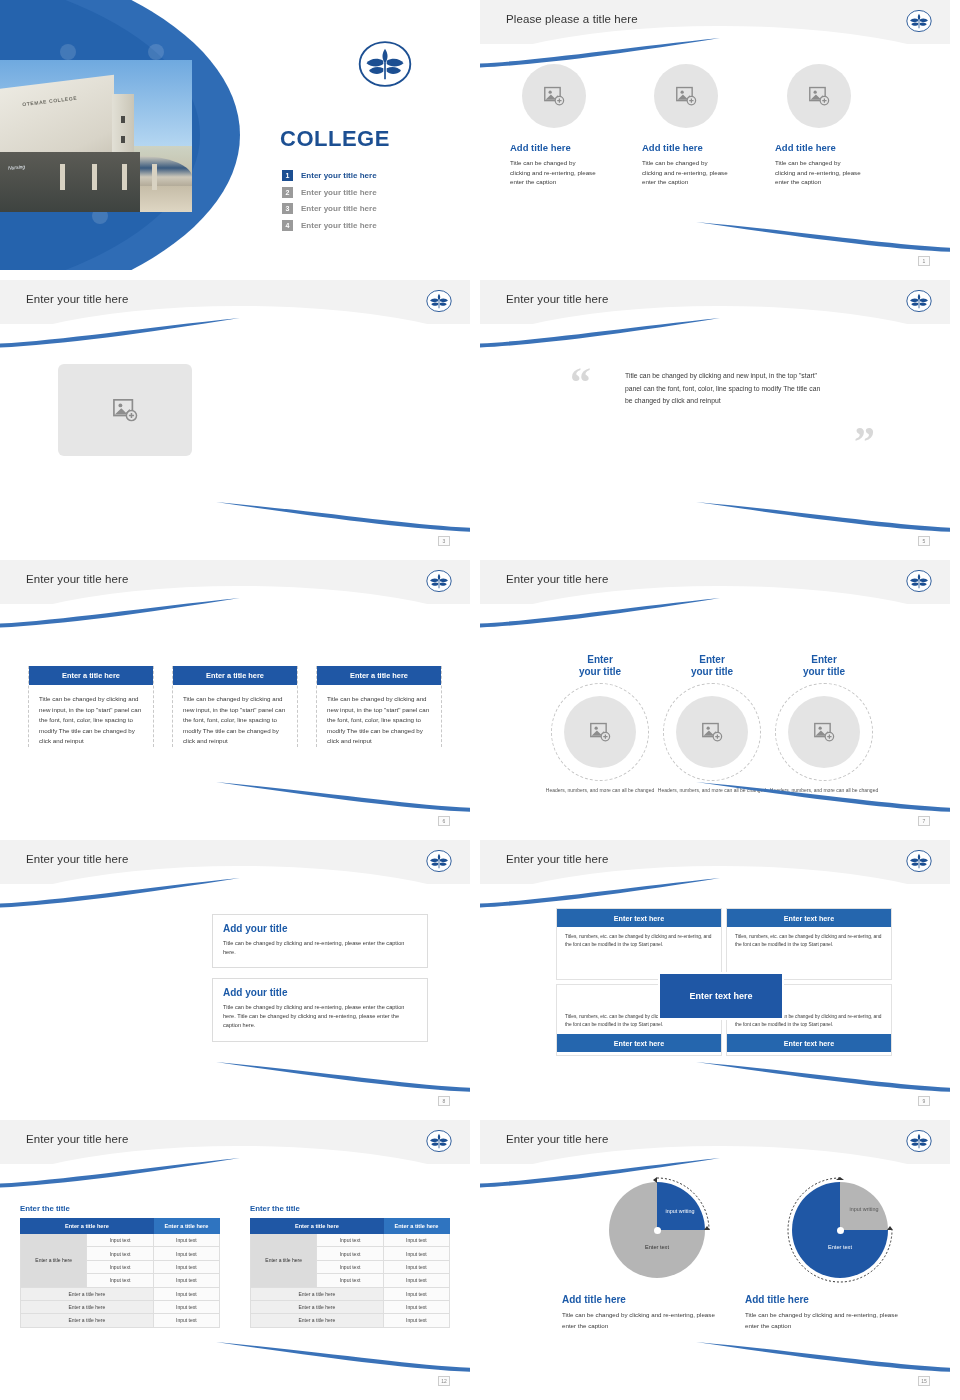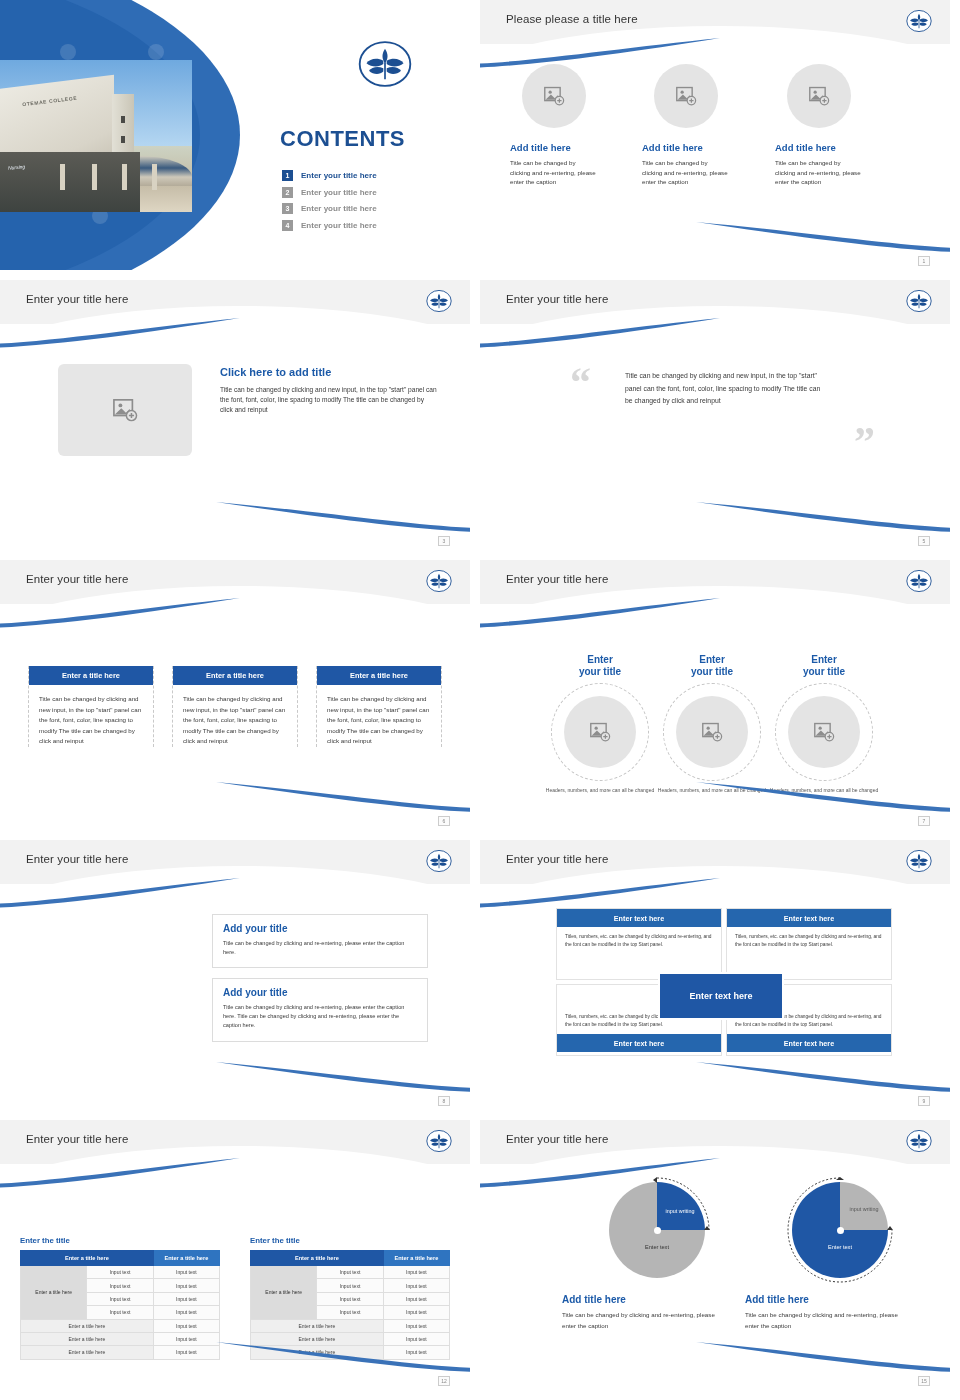--- a/index.html
+++ b/index.html
@@ -200,21 +200,21 @@
   .s8-bar { background:#2566ae; color:#fff; font-size:7.2px; font-weight:bold; text-align:center; padding:4.5px 0; }
   .s8-p { font-size:4.8px; color:#3a3a3a; line-height:1.6; padding:6px 8px; }
   .s8-center {
     position:absolute; left:180px; top:90px; width:122px; height:44px;
     background:#1f57a5; color:#ffffff; font-size:9px; font-weight:bold;
     display:flex; align-items:center; justify-content:center; z-index:9;
     box-shadow:0 0 0 2px #ffffff;
   }
 
   
-  .s9-wrap { position:absolute; top:40px; width:200px;margin-top:32px; }
+  .s9-wrap { position:absolute; top:40px; width:200px; }
   .s9-h { font-size:7.8px; font-weight:bold; color:#1c5aa8; margin-bottom:5px; }
   table.t9 { width:200px; border-collapse:collapse; table-layout:fixed; }
   table.t9 th {
     background:#1f57a5; color:#ffffff; font-size:5.6px; font-weight:bold;
     padding:4px 0; text-align:center; border:1px solid #1f57a5;
   }
   table.t9 th.th2 { background:#2f74c0; border-color:#2f74c0; }
   table.t9 td {
     font-size:5px; color:#444444; text-align:center; padding:3.2px 0;
     border:1px solid #dedede; background:#fbfbfb;
@@ -288,21 +288,21 @@
       <div class="photo-cols" style="left:122px"></div>
       <div class="photo-cols" style="left:152px"></div>
       <div class="photo-label">OTEMAE COLLEGE</div>
       <div class="photo-label2">Nursing</div>
     </div>
 
     <svg class="cover-logo">
         <use href="#ico-leaf"></use>
       </svg>
 
-    <div class="cover-title">CONTENTS</div>
+    <div class="cover-title">COLLEGE</div>
 
     <div class="toc">
       <div class="toc-row active">
         <div class="toc-num">1</div>
         <div class="toc-label">Enter your title here</div>
       </div>
       <div class="toc-row">
         <div class="toc-num">2</div>
         <div class="toc-label">Enter your title here</div>
       </div>
@@ -379,24 +379,20 @@
       </svg>
     <svg class="corner-logo">
         <use href="#ico-leaf"></use>
       </svg>
 
     <div class="body-area">
       <div class="ph-rect s3-img">
         <svg width="26" height="24">
             <use href="#ico-image-add"></use>
           </svg>
-      </div>
-      <div class="s3-txt">
-        <div class="s3-h blue-title">Click here to add title</div>
-        <div class="s3-p body-txt">Title can be changed by clicking and new input, in the top "start" panel can the font, font, color, line spacing to modify The title can be changed by click and reinput</div>
       </div>
     </div>
     <div class="pagenum">3</div>
   </div>
 
   <div class="slide">
     <div class="hdr">
       <div class="band"></div>
         <div class="band-curve"></div>
     </div>

